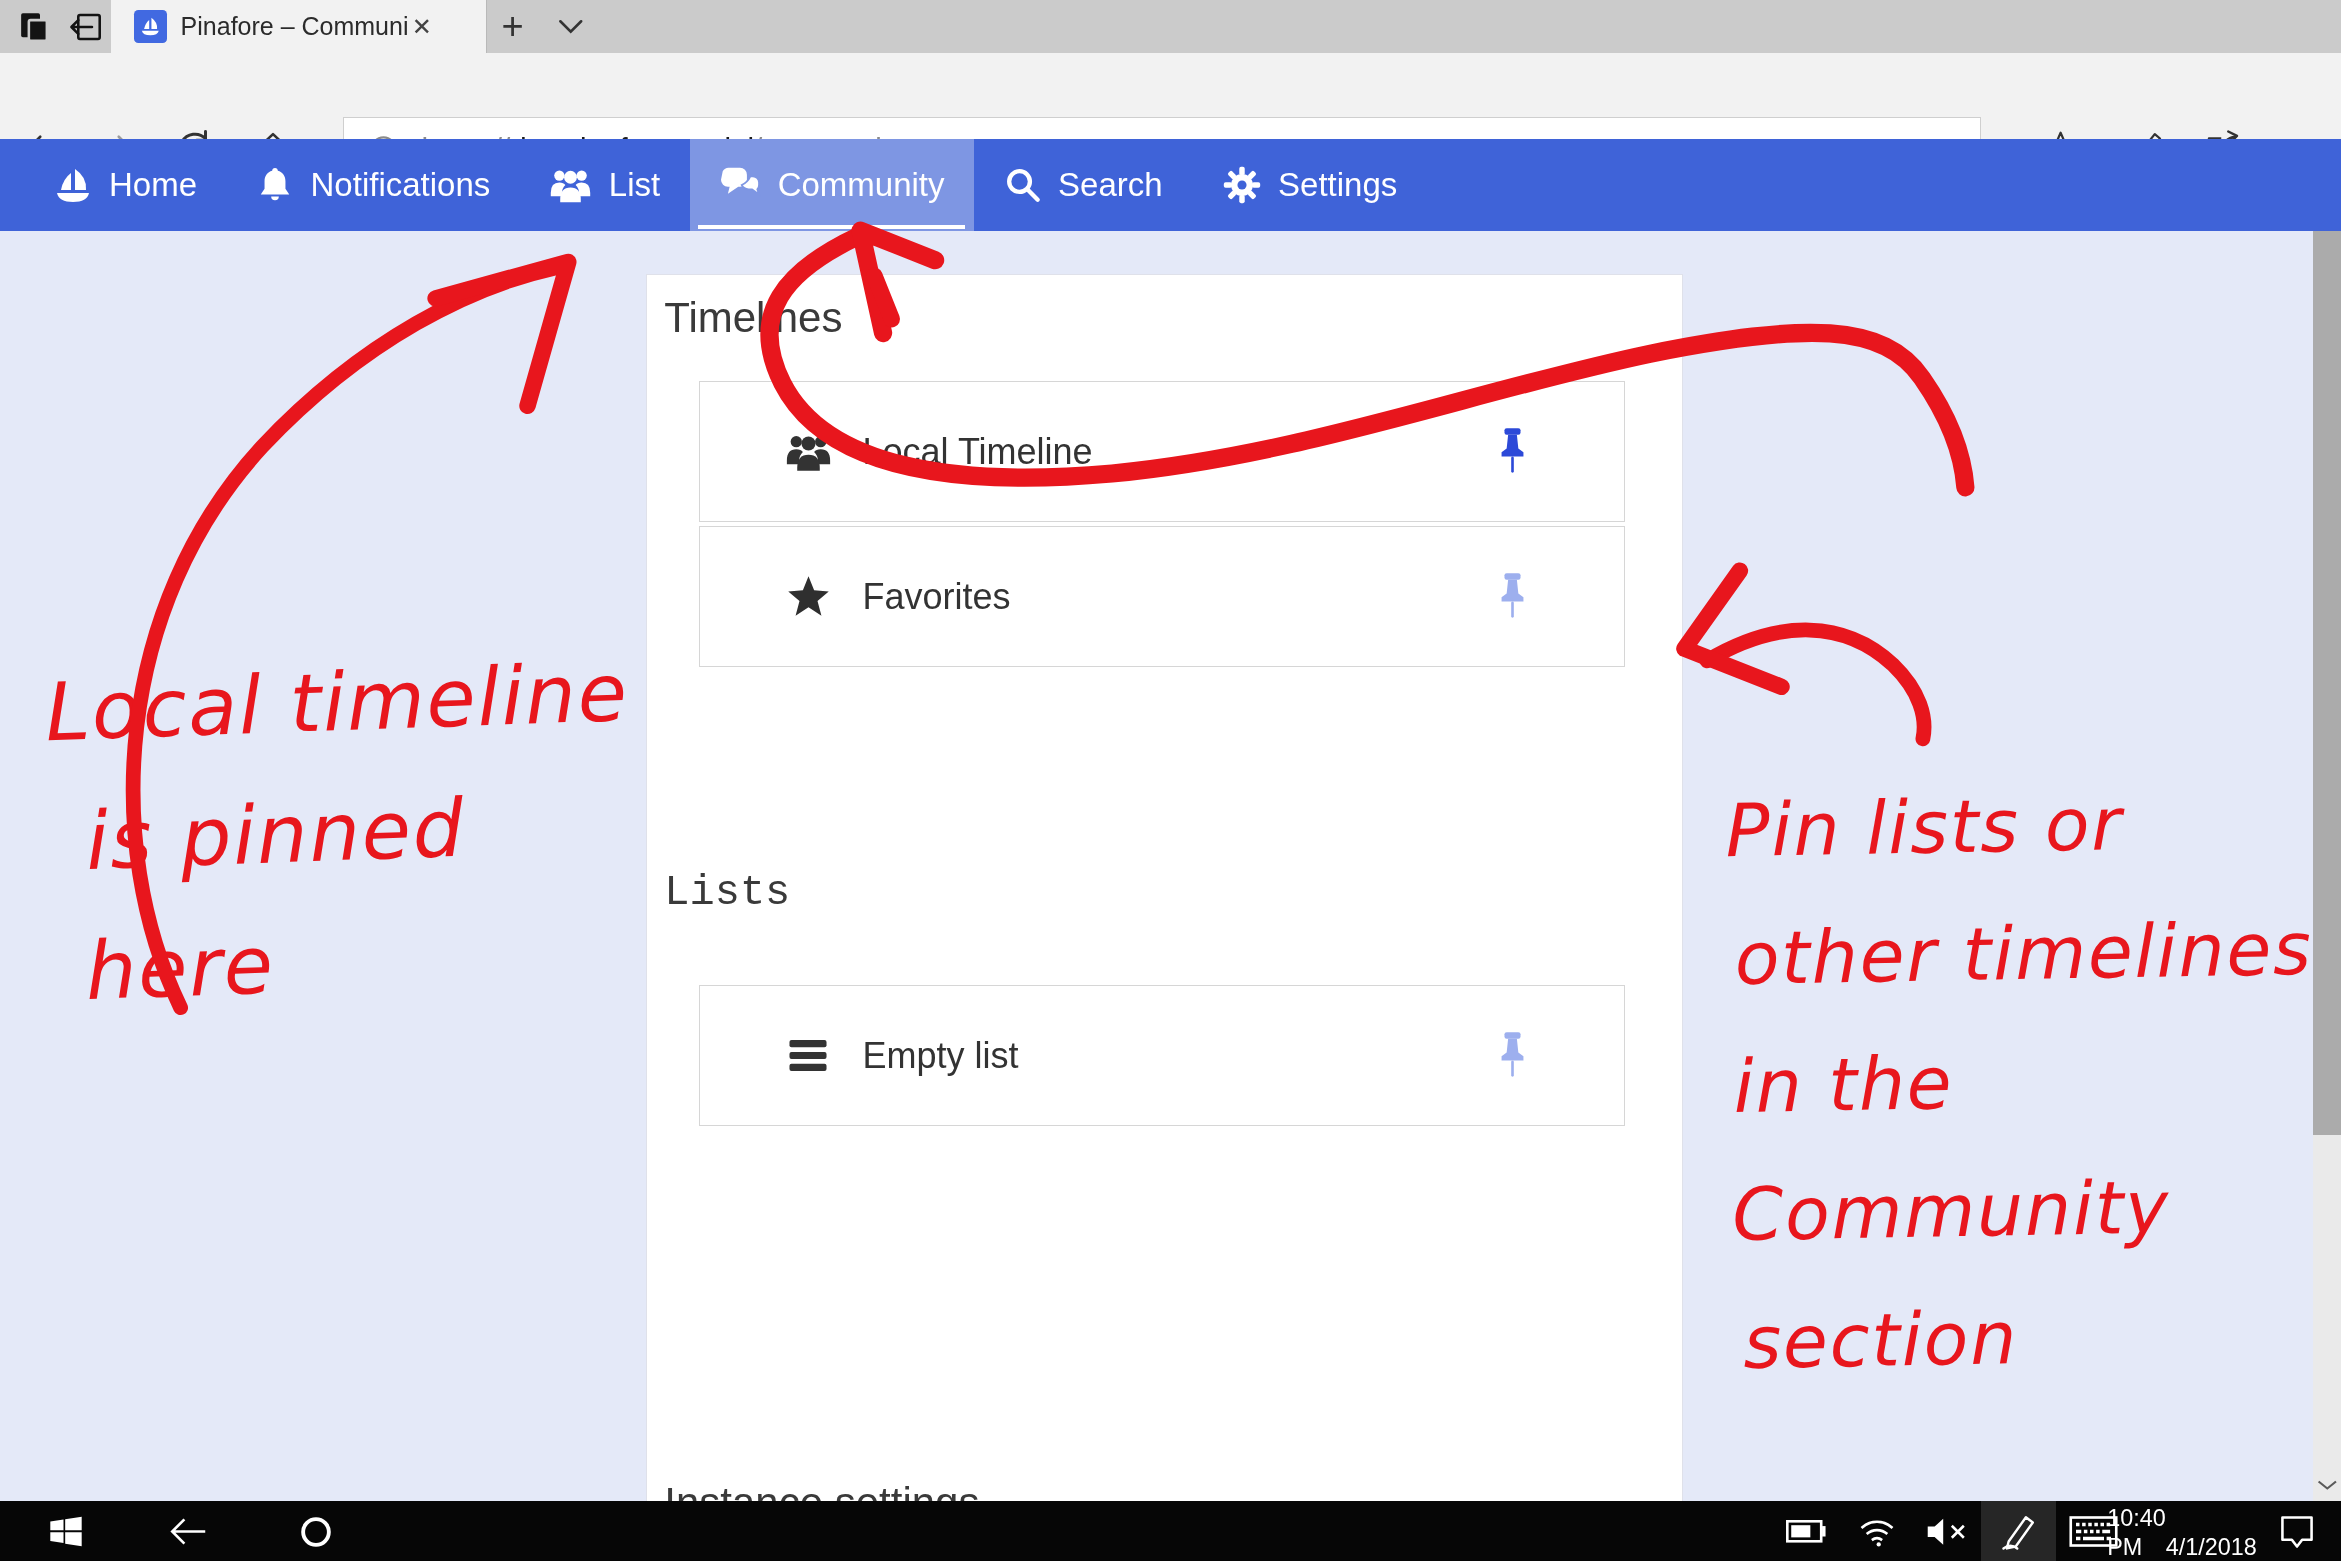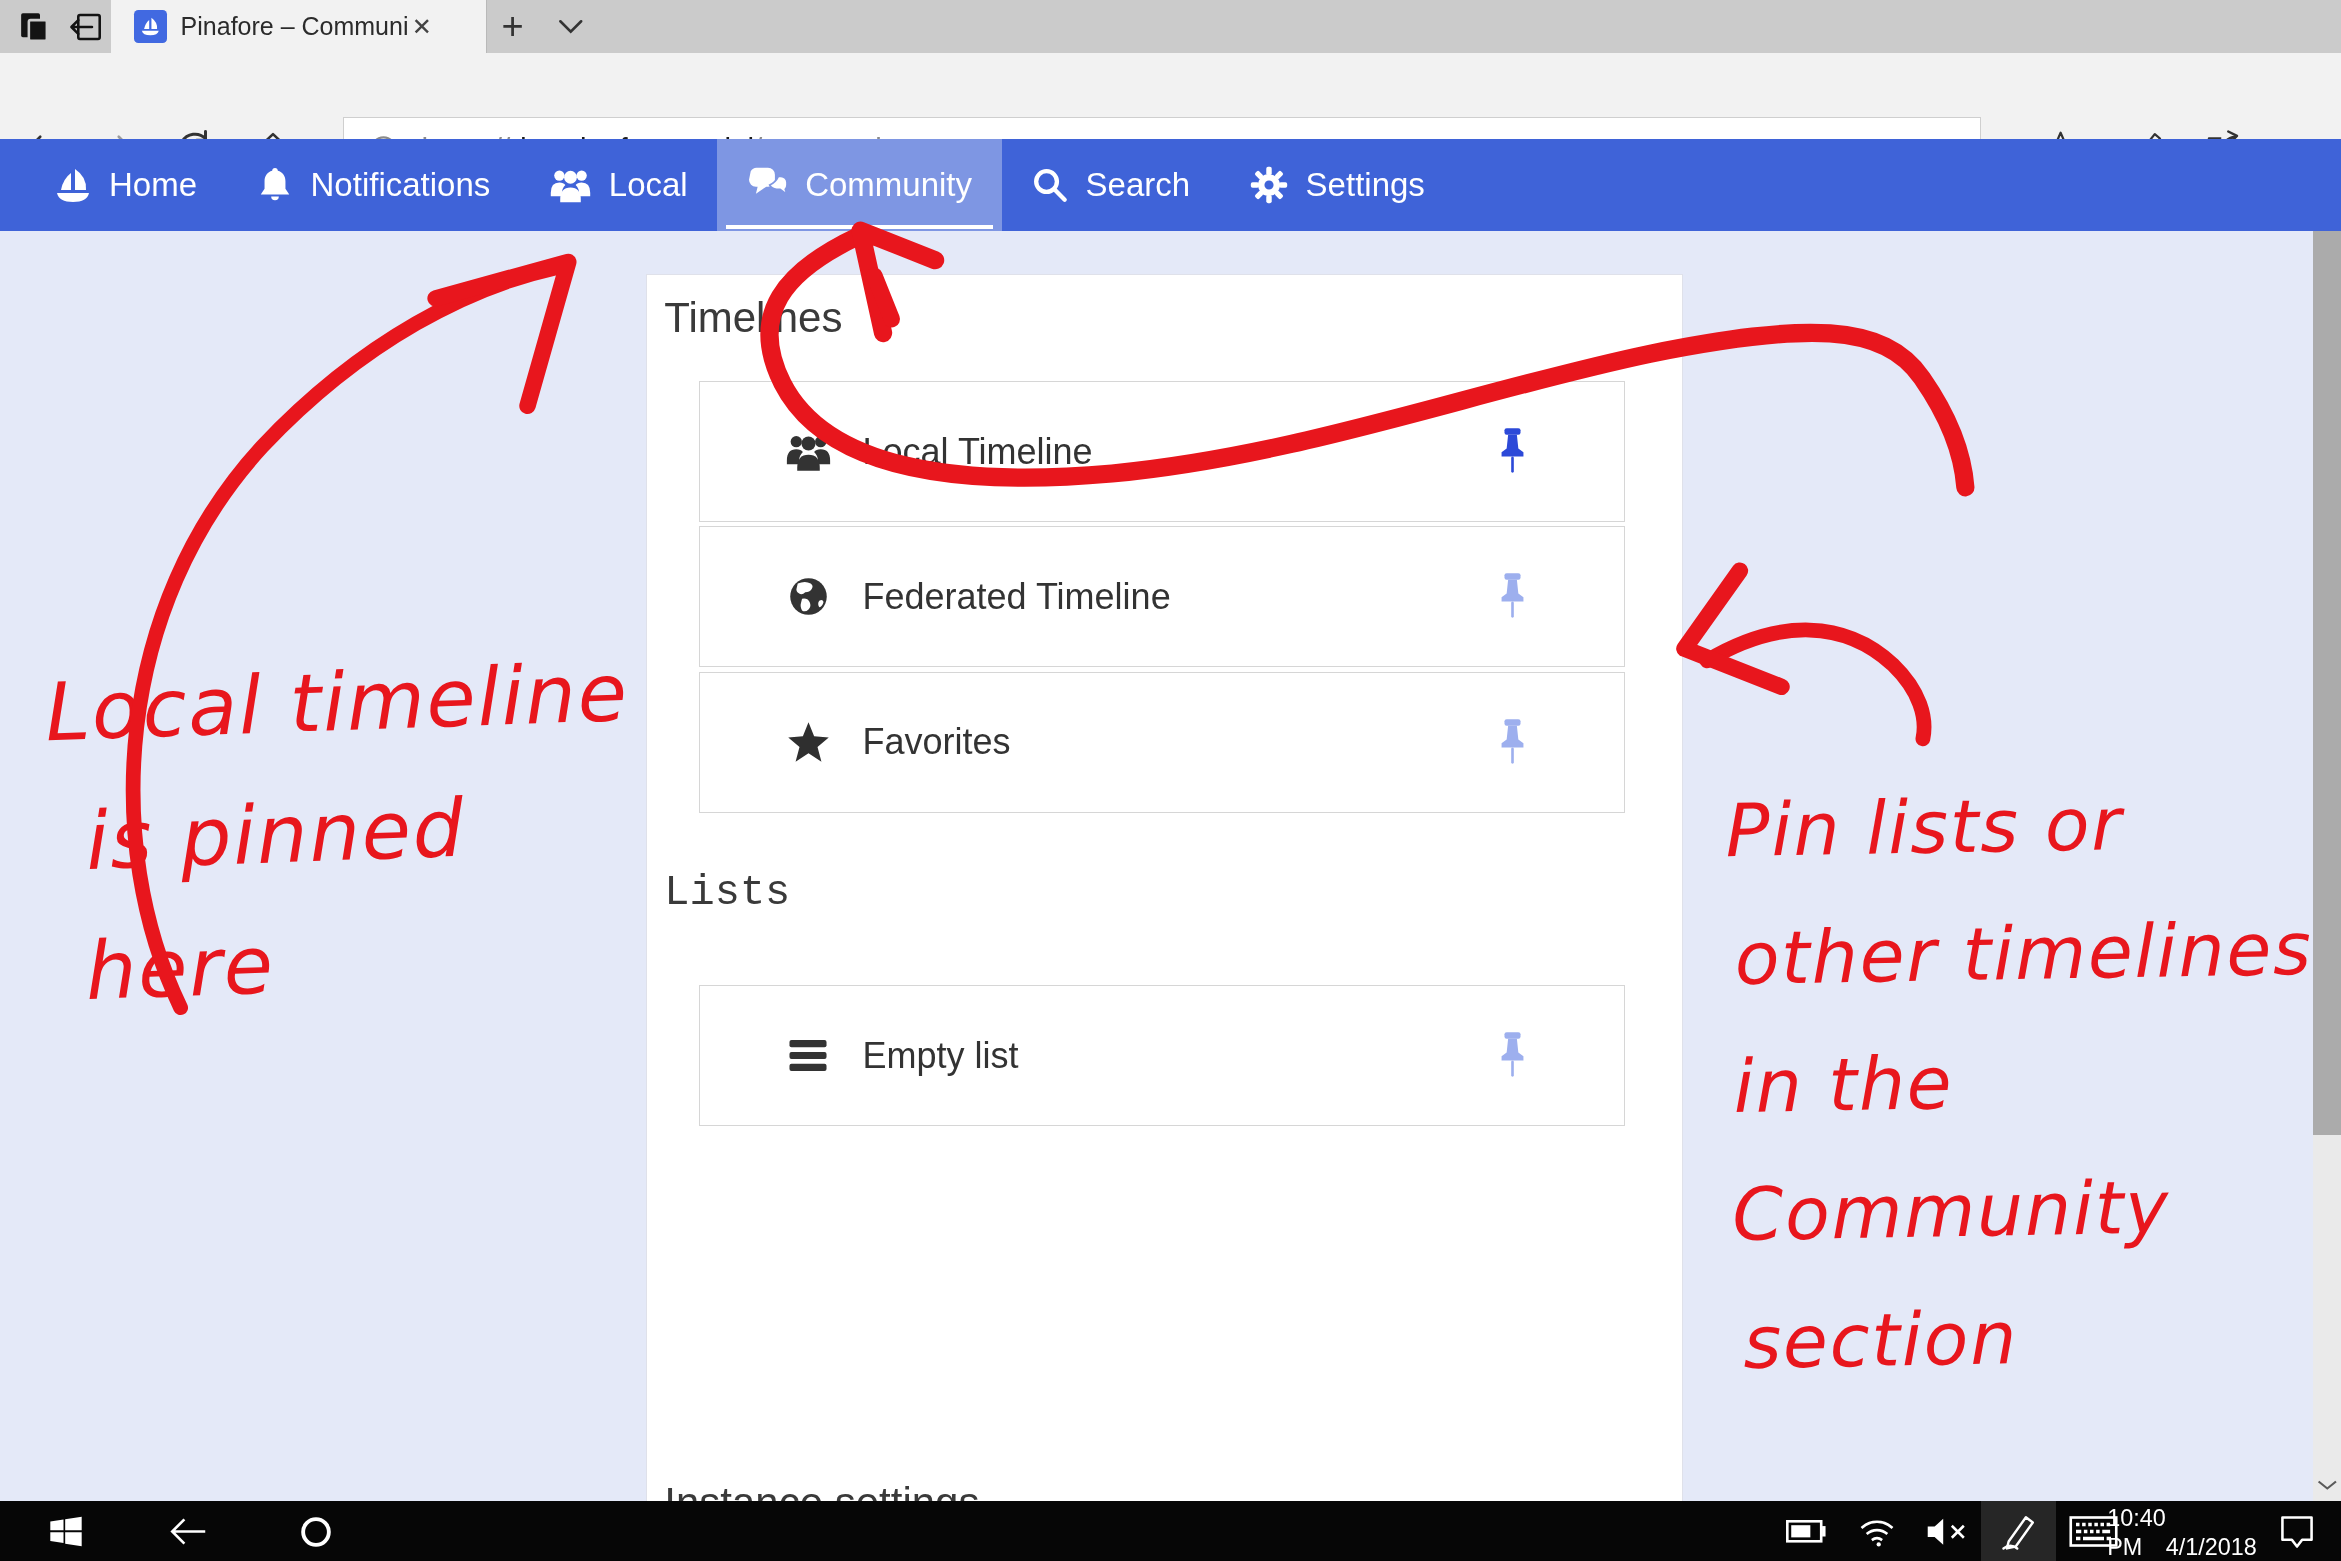--- a/index.html
+++ b/index.html
@@ -194,21 +194,21 @@
       <span>
           <svg width="43" height="36" viewBox="0 0 50 42" fill="#fff">
             <circle cx="12" cy="10" r="6"></circle>
             <circle cx="38" cy="10" r="6"></circle>
             <path d="M2,30 q0,-12 10,-12 q5,0 7,3 q-4,4 -4,9 v4 H2 Z"></path>
             <path d="M48,30 q0,-12 -10,-12 q-5,0 -7,3 q4,4 4,9 v4 H48 Z"></path>
             <circle cx="25" cy="12" r="7.5"></circle>
             <path d="M13,38 q0,-14 12,-14 q12,0 12,14 v3 H13 Z"></path>
           </svg>
         </span>
-      <span>Local</span>
+      <span>List</span>
     </div>
     <div class="navitem active">
       <span>
           <svg width="42" height="38" viewBox="0 0 48 44" fill="#fff">
             <path d="M4,6 a8,8 0 0 1 8,-4 h12 a8,8 0 0 1 8,8 v6 a8,8 0 0 1 -8,8 h-2 l-12,8 l2,-8 h-2 a8,8 0 0 1 -8,-8 z"></path>
             <path d="M26,22 a9,9 0 0 0 8,5 h4 l8,6 l-2,-6 a7,7 0 0 0 2,-5 v-3 a7,7 0 0 0 -7,-7 h-3 a20,20 0 0 1 -10,10 z" stroke="#7e96e3" stroke-width="2"></path>
           </svg>
         </span>
       <span>Community</span>
     </div>
@@ -256,38 +256,20 @@
                 <circle cx="38" cy="10" r="6"></circle>
                 <path d="M2,30 q0,-12 10,-12 q5,0 7,3 q-4,4 -4,9 v4 H2 Z"></path>
                 <path d="M48,30 q0,-12 -10,-12 q-5,0 -7,3 q4,4 4,9 v4 H48 Z"></path>
                 <circle cx="25" cy="12" r="7.5"></circle>
                 <path d="M13,38 q0,-14 12,-14 q12,0 12,14 v3 H13 Z"></path>
               </svg>
             </span>
           <span class="rlabel">Local Timeline</span>
           <span class="pin">
               <svg width="35" height="47" viewBox="0 0 24 32" fill="#2c49d8">
-                <rect x="6.5" y="0" width="11" height="4.5" rx="1.5"></rect>
-                <path d="M9,4.5 L15,4.5 L16,14 L19.5,16.5 L19.5,19.5 L4.5,19.5 L4.5,16.5 L8,14 Z"></path>
-                <rect x="11.1" y="19.5" width="1.8" height="11" rx="0.9"></rect>
-              </svg>
-            </span>
-        </div>
-        <div class="row">
-          <span class="ric">
-              <svg width="43" height="43" viewBox="0 0 40 40">
-                <circle cx="20" cy="20" r="17" fill="#333"></circle>
-                <path d="M10,8 q7,-3 12,0 q3,2 1,5 q-2,3 -6,3 q-3,3 -6,1 q-3,-2 -2,-5 z" fill="#fff"></path>
-                <path d="M14,22 q5,-1 7,3 q2,4 -1,7 q-3,3 -6,1 q-2,-4 -1,-7 z" fill="#fff"></path>
-                <path d="M30,24 q3,-2 4,1 q-1,4 -4,5 q-2,-3 0,-6 z" fill="#fff"></path>
-              </svg>
-            </span>
-          <span class="rlabel">Federated Timeline</span>
-          <span class="pin">
-              <svg width="35" height="47" viewBox="0 0 24 32" fill="#9dafee">
                 <rect x="6.5" y="0" width="11" height="4.5" rx="1.5"></rect>
                 <path d="M9,4.5 L15,4.5 L16,14 L19.5,16.5 L19.5,19.5 L4.5,19.5 L4.5,16.5 L8,14 Z"></path>
                 <rect x="11.1" y="19.5" width="1.8" height="11" rx="0.9"></rect>
               </svg>
             </span>
         </div>
         <div class="row">
           <span class="ric">
               <svg width="45" height="43" viewBox="0 0 40 38" fill="#2f2f2f">
                 <path d="M20,1 L25,13.5 L38,14.5 L28,23 L31.5,36 L20,28.5 L8.5,36 L12,23 L2,14.5 L15,13.5 Z"></path>

